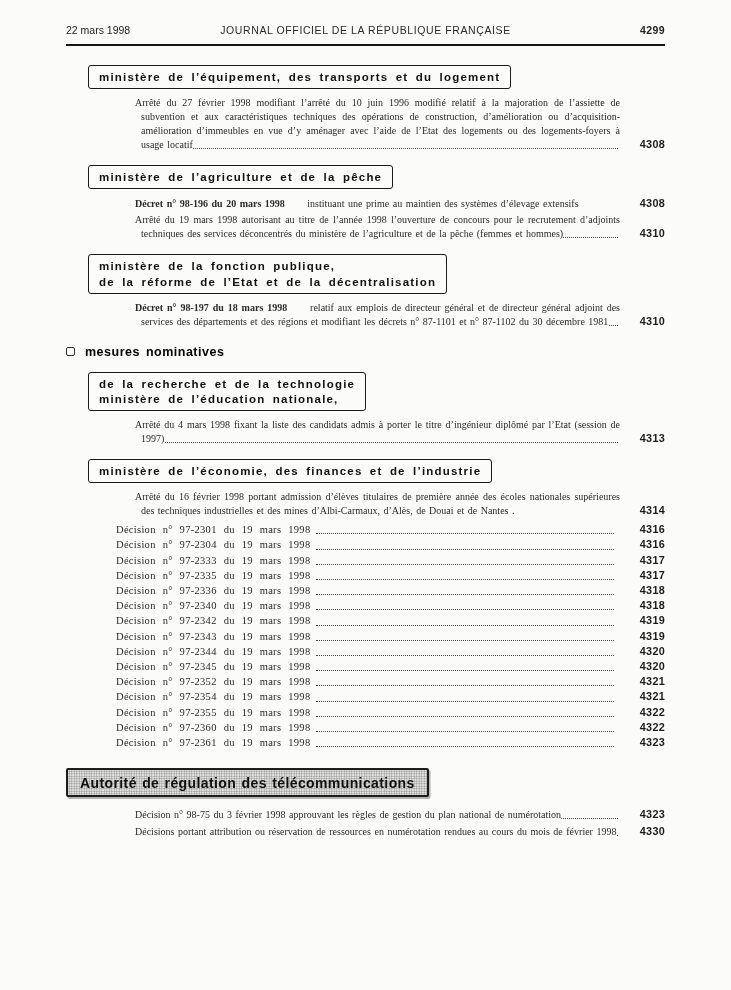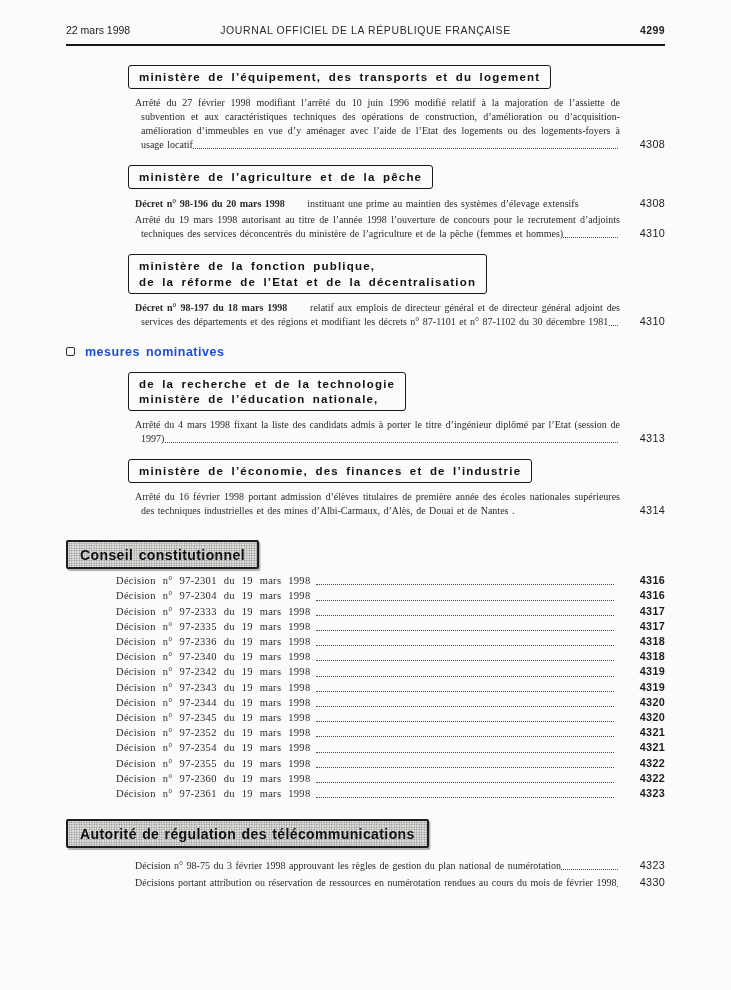--- a/index.html
+++ b/index.html
@@ -29,21 +29,21 @@
     font-size:10.5px;color:#222;
   }
   .hdr .hdate{width:120px;}
   .hdr .htitle{flex:1;text-align:center;letter-spacing:.6px;color:#2b2b2b;}
   .hdr .hpage{width:120px;text-align:right;font-weight:700;letter-spacing:.4px;}
   .hrule{margin-top:8px;border-top:2.5px solid var(--rule);}
 
   
   .mbox{
     display:inline-block;
-    margin-left:62px;margin-top:13px;
+    margin-left:22px;margin-top:13px;
     border:1.6px solid #1a1a1a;border-radius:3px;
     padding:4px 10px 3px;
     font-family:"Liberation Sans", sans-serif;
     font-size:11.5px;font-weight:700;color:#111;
     letter-spacing:1.2px;word-spacing:3px;
     line-height:1.32;
   }
   .mbox span{display:block;white-space:nowrap;}
   .mbox span:empty{display:none;}
   .mbox.first{margin-top:19px;}
@@ -65,30 +65,30 @@
   .etext .lead,.etext .txt{background:var(--paper);}
   .eleader{
     position:absolute;left:25px;right:2px;bottom:3px;
     border-bottom:1.6px dotted var(--dot);
     z-index:0;
   }
   .etext .lead,.etext .txt{position:relative;z-index:1;margin-left:19px;}
   .epage{
     width:45px;text-align:right;
     font-family:"Liberation Sans", sans-serif;
-    font-size:10.8px;font-weight:400;letter-spacing:.3px;color:#1c1c1c;
+    font-size:10.8px;font-weight:700;letter-spacing:.3px;color:#1c1c1c;
     padding-bottom:1px;
   }
 
   
   .mesures{
     margin-top:16px;
     font-family:"Liberation Sans", sans-serif;
     font-size:12.5px;font-weight:600;letter-spacing:.5px;word-spacing:2px;
-    color:#1d4ed8;
+    color:#000000;
     display:flex;align-items:center;
   }
   .sq{
     display:inline-block;width:9px;height:9px;
     border:1.6px solid #2e2e2e;border-radius:2px;
     margin-right:10px;
   }
 
   
   .shaded{
@@ -216,23 +216,20 @@
     <div class="entry no-dots">
       <div class="etext">
         
         
         <span class="txt">Arrêté du 16 février 1998 portant admission d’élèves titulaires de première année des écoles nationales supérieures des techniques industrielles et des mines d’Albi-Carmaux, d’Alès, de Douai et de Nantes .</span>
       </div>
       <div class="epage">4314</div>
     </div>
 
     
-    <div>
-      <div class="shaded banner-conseil">Conseil constitutionnel</div>
-    </div>
     <div class="rows">
         <div class="drow">
         <span class="dlabel">Décision n° 97-2301 du 19 mars 1998</span>
         <span class="dots"></span>
         <span class="dpage">4316</span>
       </div>
         <div class="drow">
         <span class="dlabel">Décision n° 97-2304 du 19 mars 1998</span>
         <span class="dots"></span>
         <span class="dpage">4316</span>

